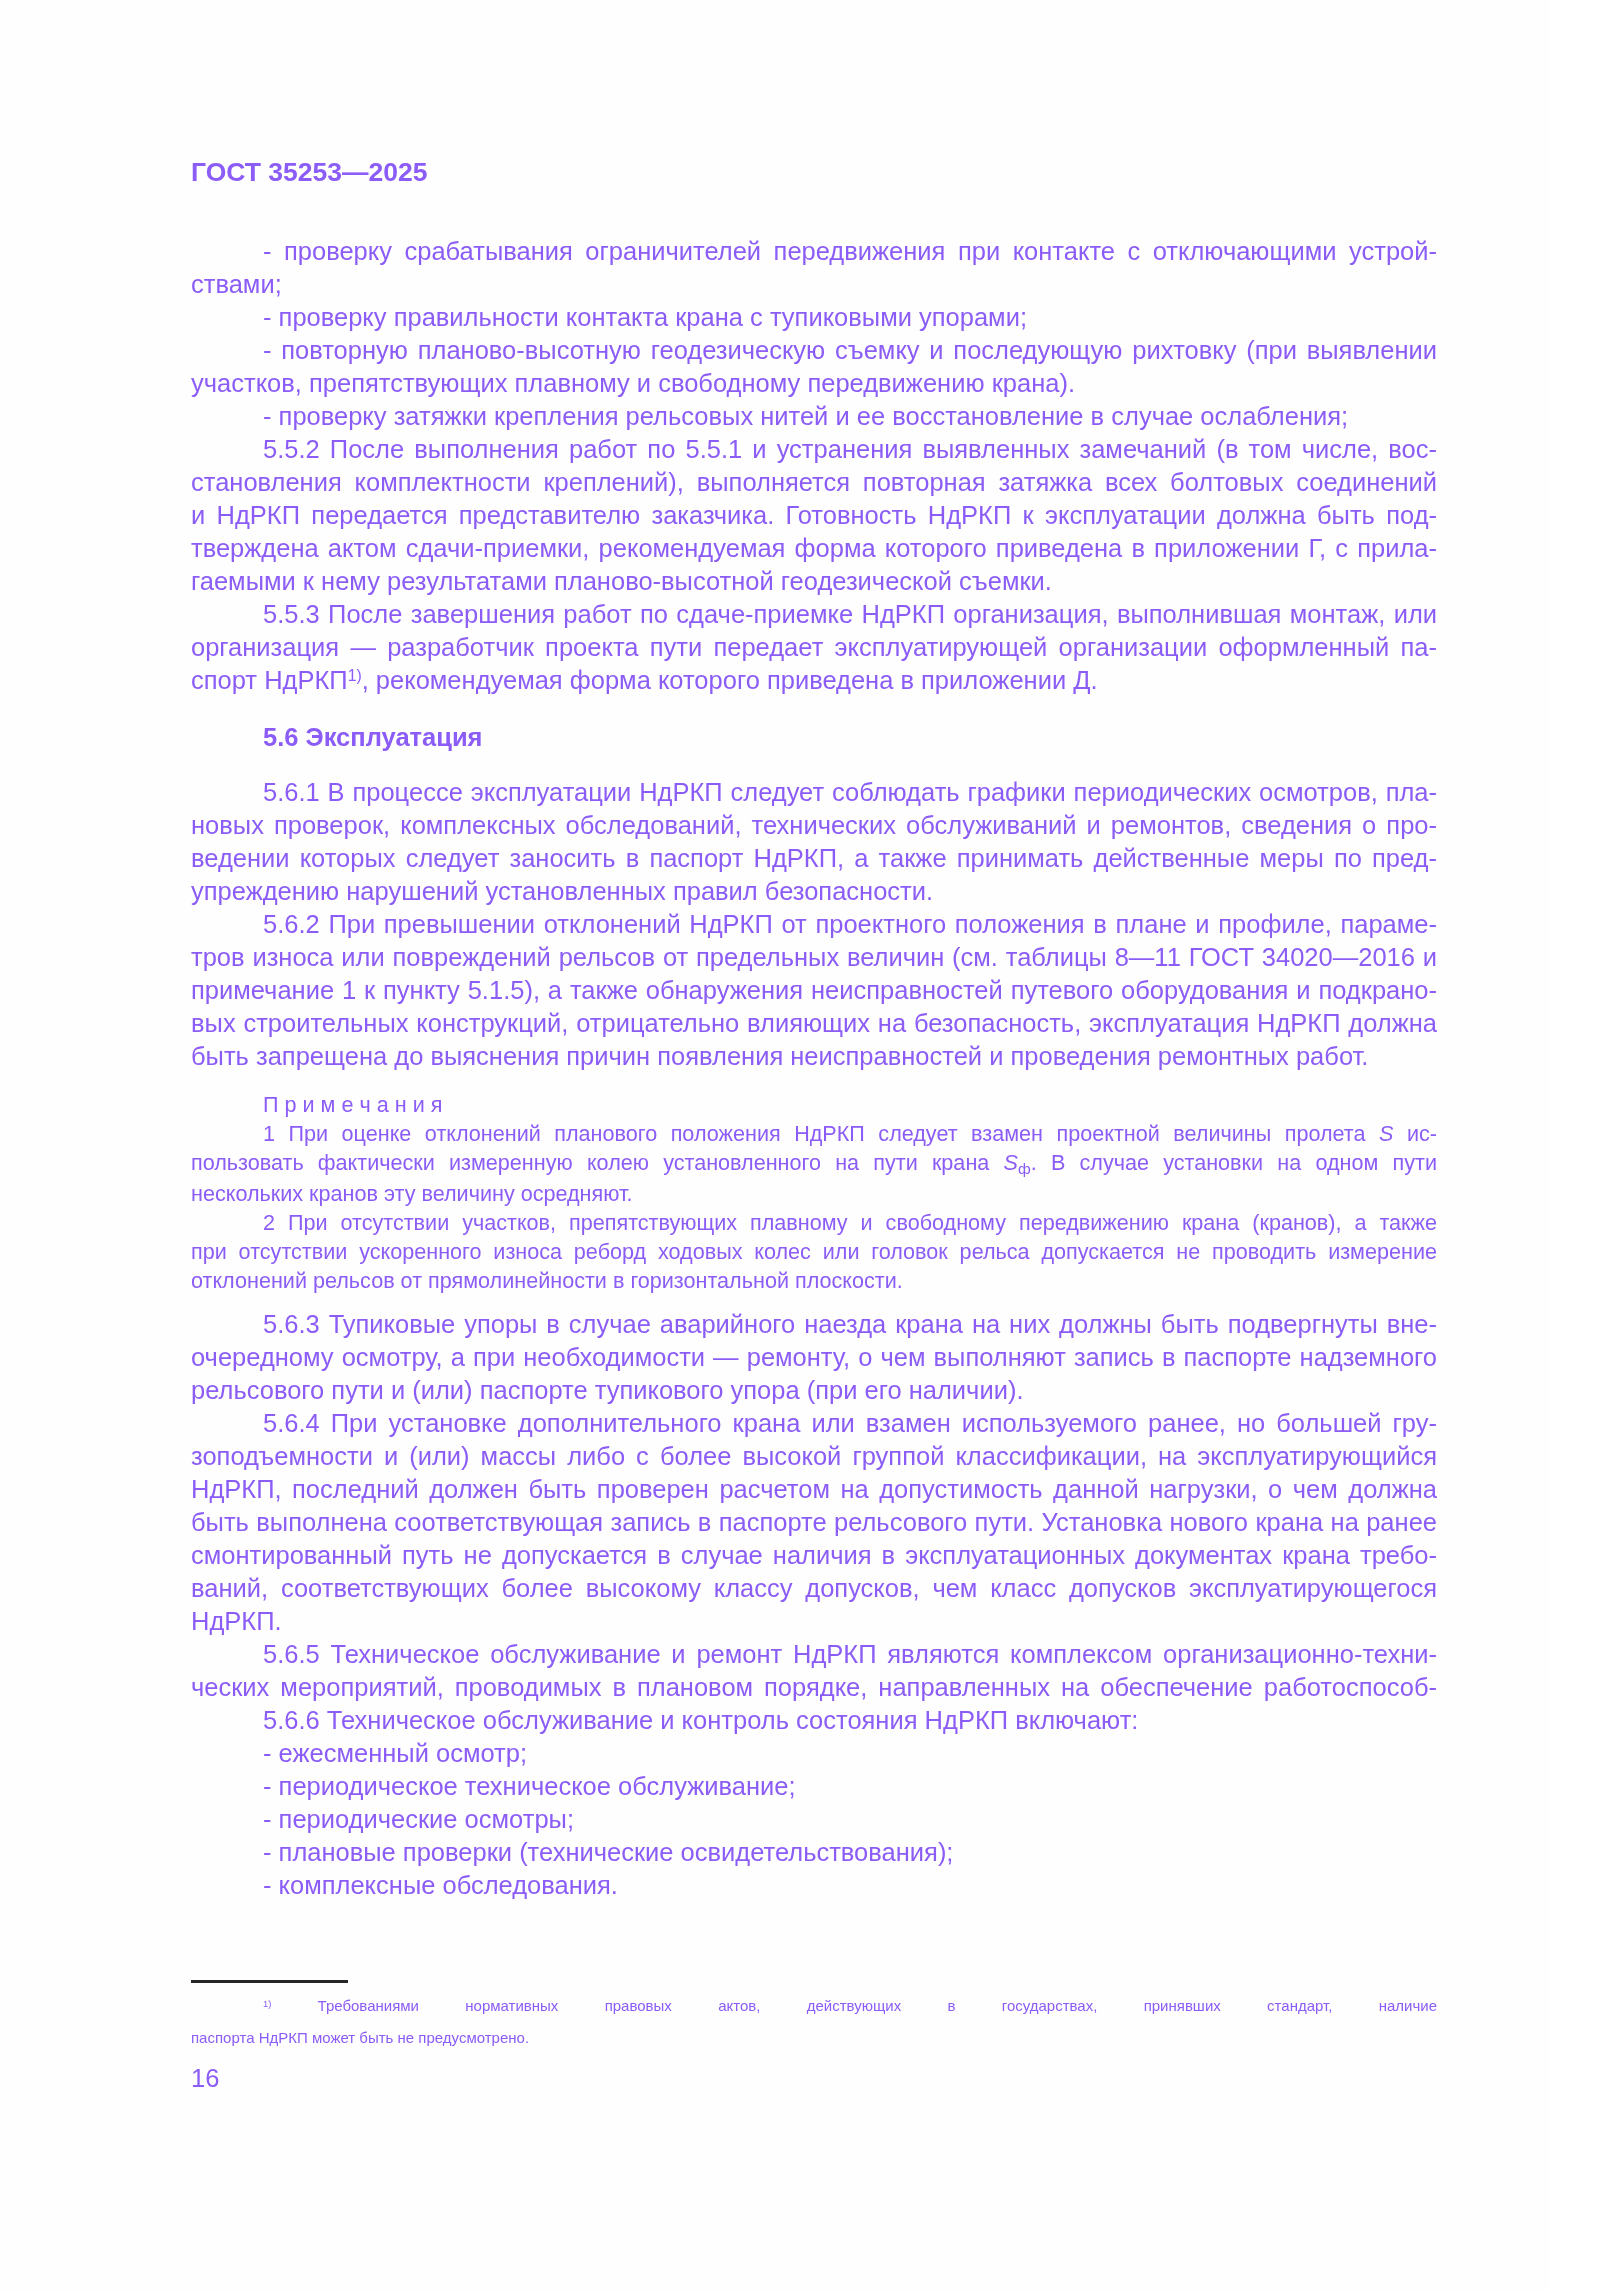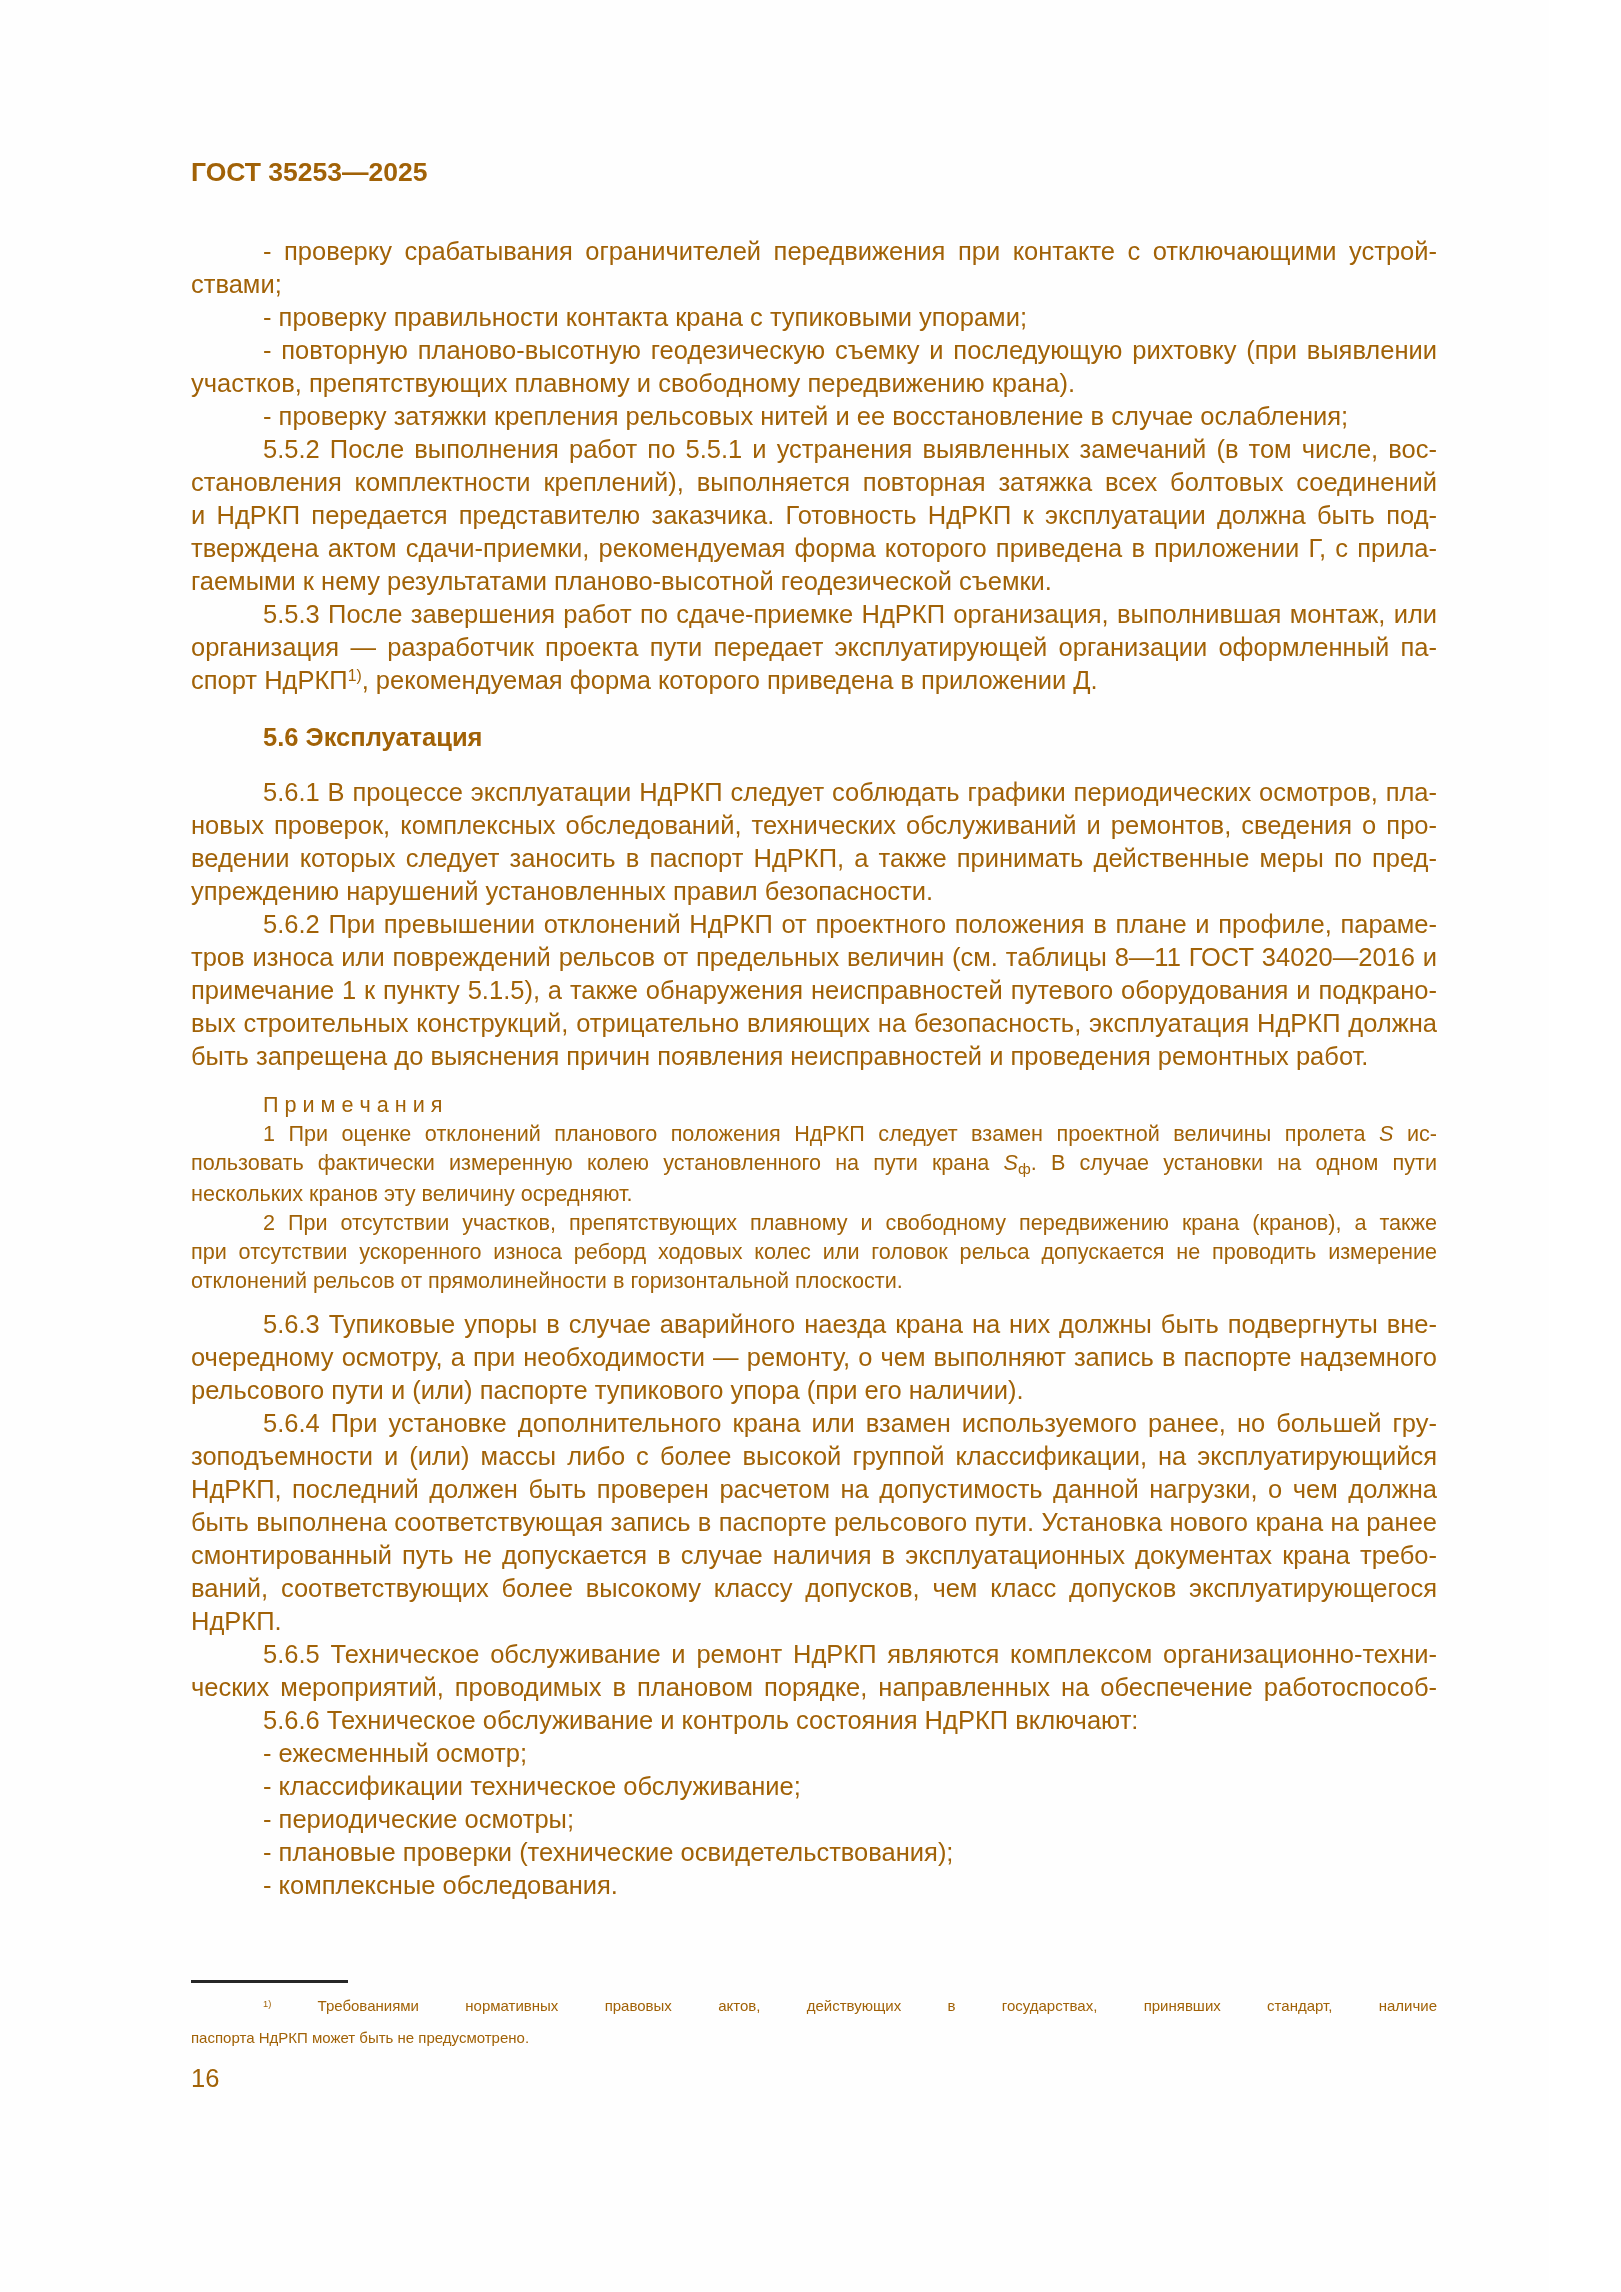--- a/index.html
+++ b/index.html
@@ -1,21 +1,21 @@
 <!DOCTYPE html>
 <html lang="ru"><head>
 <meta charset="utf-8">
 <style>
   html, body { margin: 0; padding: 0; background: #ffffff; }
   .page {
     position: relative;
     width: 1549px;
     height: 2293px;
     background: #fefefe;
-    color: #a16207;
+    color: #8b5cf6;
     font-family: "Liberation Sans", sans-serif;
     overflow: hidden;
     box-sizing: border-box;
   }
   .header {
     padding-top: 155px;
     margin-left: 191px;
     font-weight: bold;
     font-size: 26.5px;
     line-height: 35px;
@@ -138,21 +138,21 @@
         <div class="line indent"><span>5.6.5 Техническое обслуживание и ремонт НдРКП являются комплексом организационно-техни-</span></div>
         <div class="line"><span>ческих мероприятий, проводимых в плановом порядке, направленных на обеспечение работоспособ-</span></div>
       </div>
       <div class="para">
         <div class="line indent last"><span>5.6.6 Техническое обслуживание и контроль состояния НдРКП включают:</span></div>
       </div>
       <div class="para">
         <div class="line indent last"><span>- ежесменный осмотр;</span></div>
       </div>
       <div class="para">
-        <div class="line indent last"><span>- классификации техническое обслуживание;</span></div>
+        <div class="line indent last"><span>- периодическое техническое обслуживание;</span></div>
       </div>
       <div class="para">
         <div class="line indent last"><span>- периодические осмотры;</span></div>
       </div>
       <div class="para">
         <div class="line indent last"><span>- плановые проверки (технические освидетельствования);</span></div>
       </div>
       <div class="para">
         <div class="line indent last"><span>- комплексные обследования.</span></div>
       </div>

